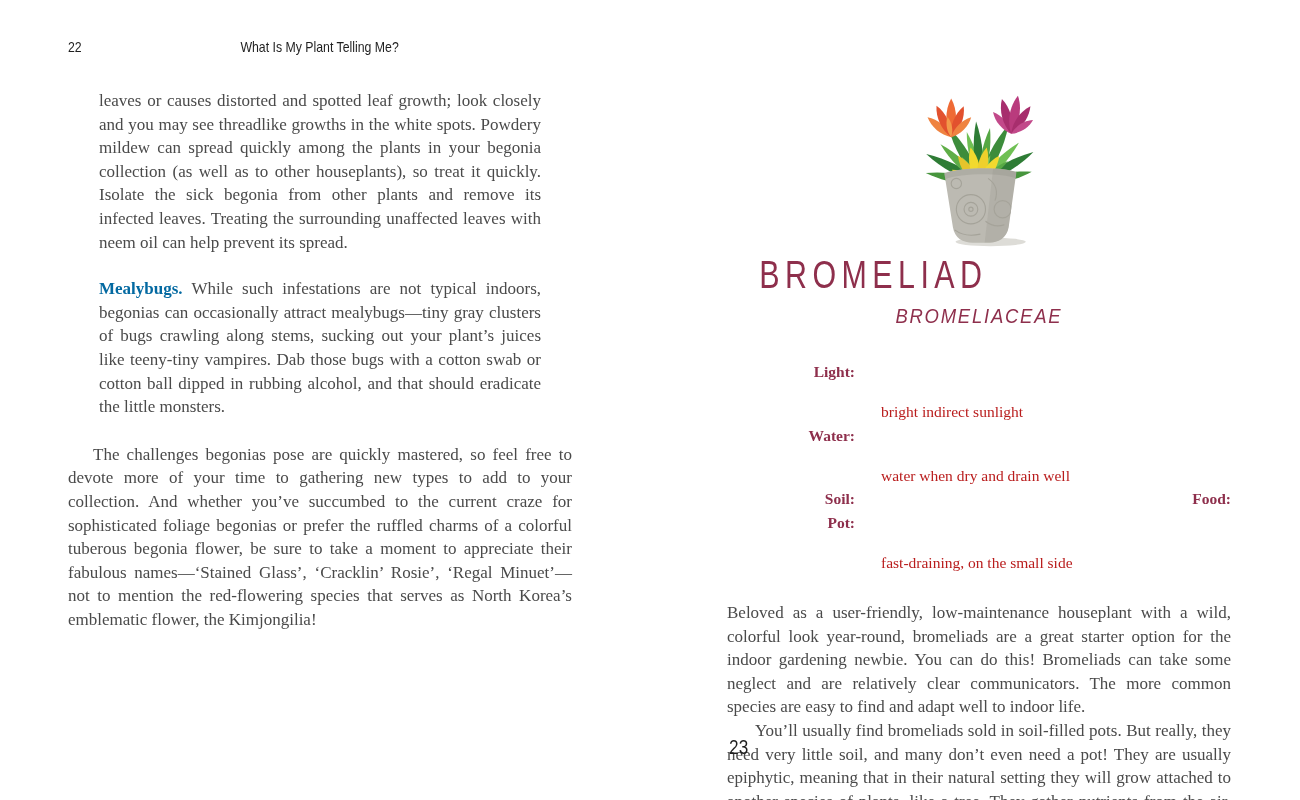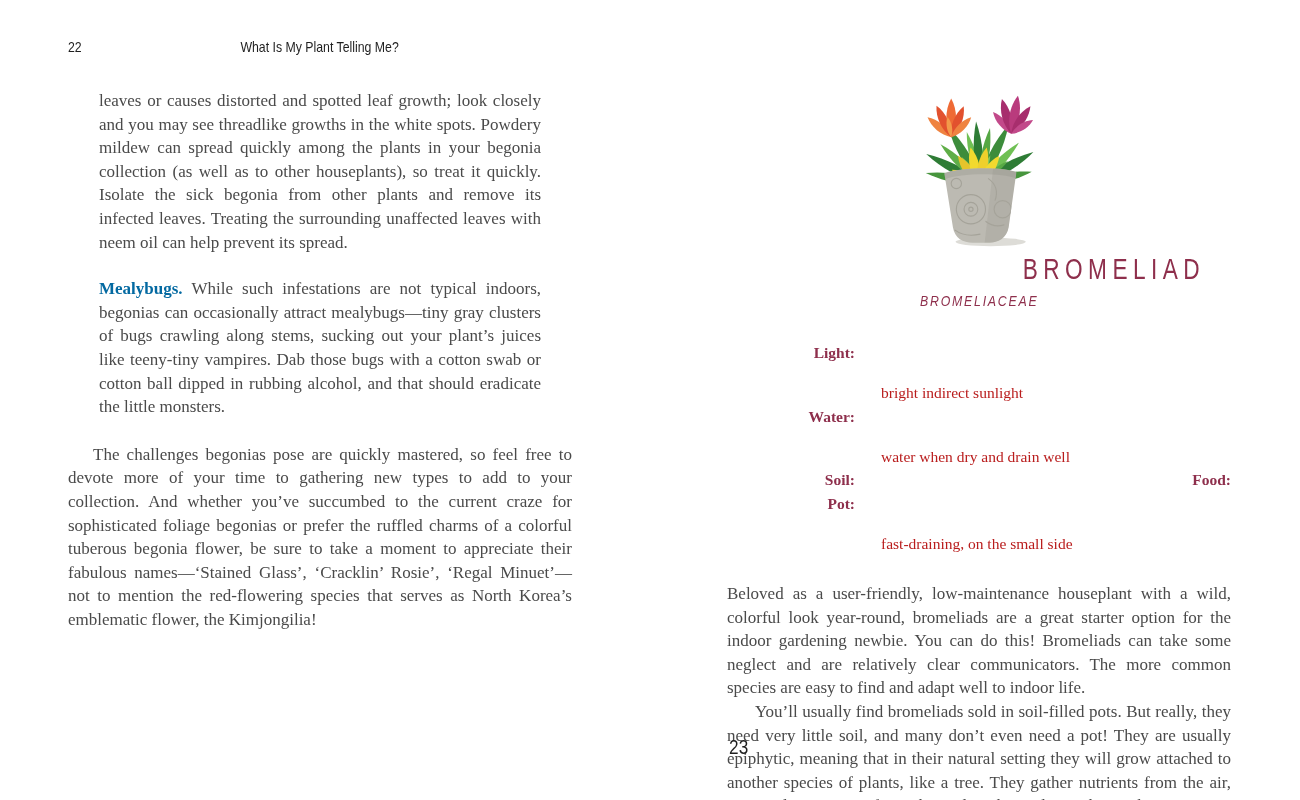--- a/index.html
+++ b/index.html
@@ -27,29 +27,29 @@
   .p1 { margin-top:31px; }
   .p2 { margin-top:23px; }
   .p3 { margin-top:24px; text-indent:25px; }
   .lead { color:#0369a1; font-weight:bold; }
 
   
   .page-right { position:absolute; left:727px; top:0; width:504px; height:800px; }
   .figure { text-align:center; margin-top:84px; height:157px; }
   .figure svg { display:inline-block; }
   .title {
-    margin:12px 0 0; text-align:right; font-weight:normal;
+    margin:12px 0 0; text-align:left; font-weight:normal;
     font-family:"Liberation Sans", sans-serif;
-    font-size:29px; color:#8e2f4c; letter-spacing:7px; text-transform:uppercase;
+    font-size:39px; color:#8e2f4c; letter-spacing:7px; text-transform:uppercase;
   }
   .title-inner { display:inline-block; transform:scaleX(0.78); }
   .subtitle {
     margin:7px 0 0; text-align:center; font-weight:normal; font-style:italic;
     font-family:"Liberation Sans", sans-serif;
-    font-size:14px; color:#8e2f4c; letter-spacing:2px; text-transform:uppercase;
+    font-size:21px; color:#8e2f4c; letter-spacing:2px; text-transform:uppercase;
   }
   .subtitle-inner { display:inline-block; transform:scaleX(0.88); }
   .care-list {
     margin-top:32px; display:grid; grid-template-columns:128px auto;
     column-gap:26px; font-size:15.5px; line-height:23.5px;
   }
   .care-label { text-align:right; font-weight:bold; color:#8e2f4c; }
   .care-value { color:#b91c1c;margin-top:40px; }
   .rp1 { margin-top:27px; }
   .rp2 { text-indent:28px; }

